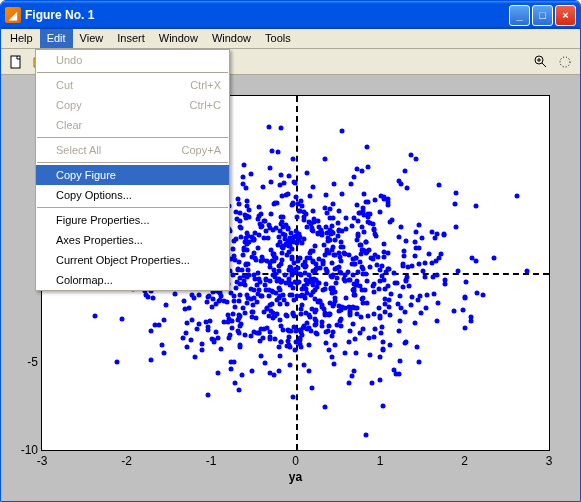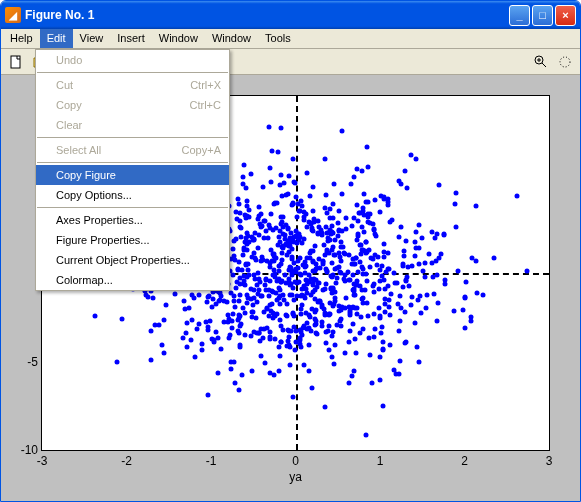--- a/index.html
+++ b/index.html
@@ -16,21 +16,21 @@
   .menuitem { padding: 3px 7px; cursor: default; }
   .menuitem.open { background: #316AC5; color: #fff; }
   .toolbar { height: 26px; background: #ECE9D8; border-bottom: 1px solid #ACA899; display: flex; align-items: center; padding: 0 4px; gap: 2px; }
   .tbtn { width: 22px; height: 22px; border: 1px solid transparent; display: flex; align-items: center; justify-content: center; }
   .tbtn svg { width: 16px; height: 16px; }
   .sep { width: 2px; height: 20px; border-left: 1px solid #ACA899; border-right: 1px solid #fff; margin: 0 2px; }
   .content { position: absolute; top: 74px; left: 0; right: 0; bottom: 0; background: #C0C0C0; }
   .figure { position: absolute; left: 40px; top: 20px; right: 30px; bottom: 50px; background: #fff; border: 1px solid #000; }
   .ytick { position: absolute; right: calc(100% + 4px); transform: translateY(-50%); font-size: 12px; }
   .xtick { position: absolute; top: calc(100% + 4px); transform: translateX(-50%); font-size: 12px; }
-  .xlabel { position: absolute; top: calc(100% + 20px); left: 50%; transform: translateX(-50%); font-size: 12px; font-weight: normal; }
+  .xlabel { position: absolute; top: calc(100% + 20px); left: 50%; transform: translateX(-50%); font-size: 12px; font-weight: bold; }
   .axis-line { position: absolute; border: 0; }
   .axis-v { width: 0; border-left: 2px dashed #000; }
   .axis-h { height: 0; border-top: 2px dashed #000; }
   .point { position: absolute; width: 5px; height: 5px; background: #0000FF; border-radius: 50%; transform: translate(-50%, -50%); }
   .dropdown { position: absolute; top: 48px; left: 34px; width: 195px; background: #fff; border: 1px solid #ACA899; box-shadow: 2px 2px 3px rgba(0,0,0,0.3); z-index: 1000; }
   .dditem { padding: 4px 8px 4px 20px; display: flex; justify-content: space-between; cursor: default; }
   .dditem.disabled { color: #ACA899; }
   .dditem.highlight { background: #316AC5; color: #fff; text-align: center; }
   .ddsep { height: 1px; background: #ACA899; margin: 2px 1px; }
 </style>
@@ -1149,25 +1149,25 @@
       <div class="dditem highlight">
         <span>Copy Figure</span>
         <span></span>
       </div>
       <div class="dditem">
         <span>Copy Options...</span>
         <span></span>
       </div>
       <div class="ddsep"></div>
       <div class="dditem">
+        <span>Figure Properties...</span>
+        <span></span>
+      </div>
+      <div class="dditem">
         <span>Axes Properties...</span>
-        <span></span>
-      </div>
-      <div class="dditem">
-        <span>Figure Properties...</span>
         <span></span>
       </div>
       <div class="dditem">
         <span>Current Object Properties...</span>
         <span></span>
       </div>
       <div class="dditem">
         <span>Colormap...</span>
         <span></span>
       </div>

